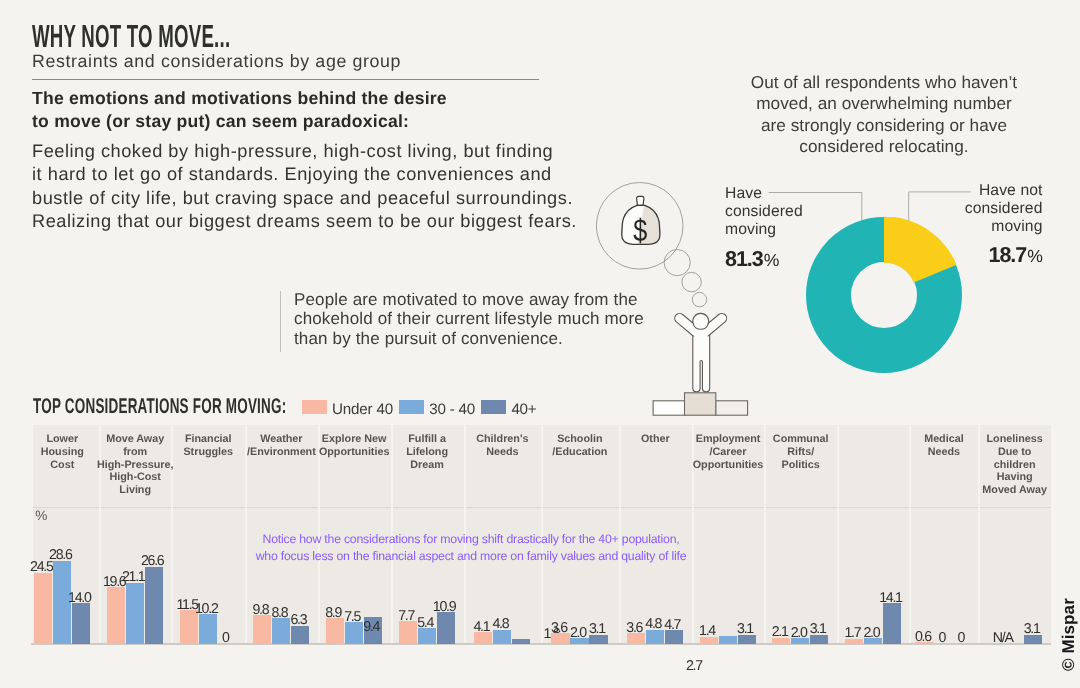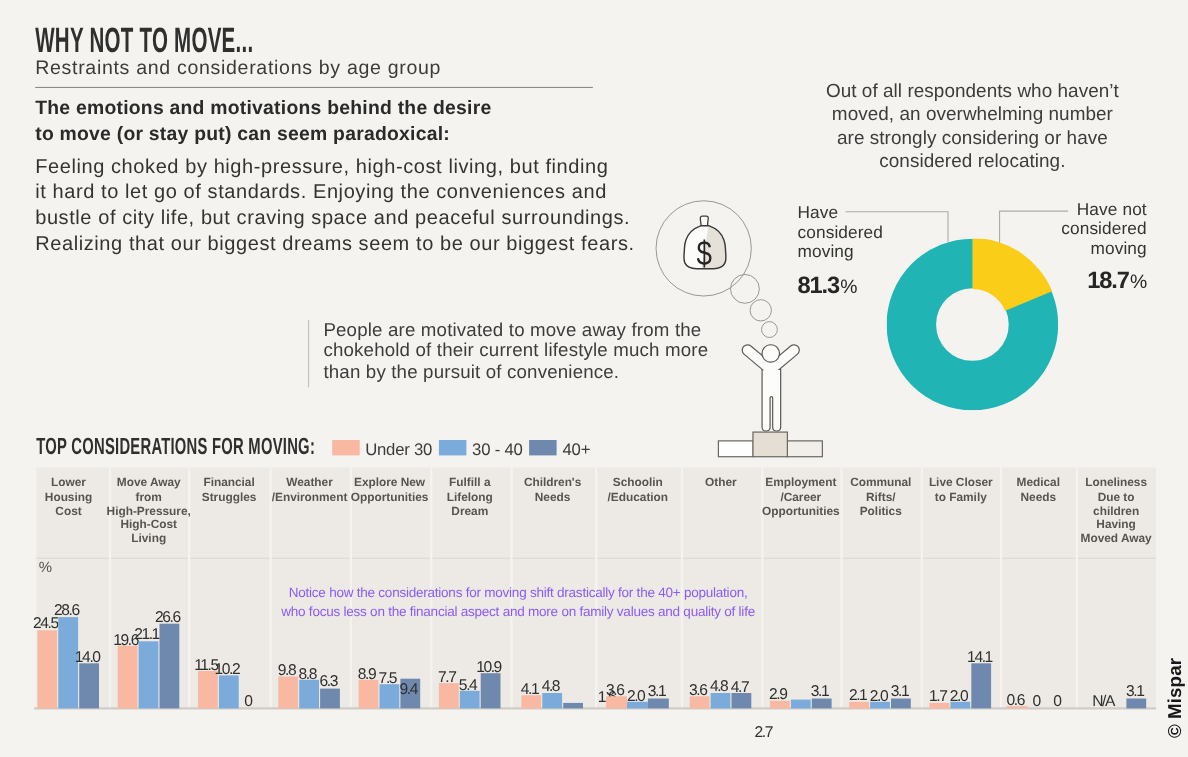--- a/index.html
+++ b/index.html
@@ -82,21 +82,21 @@
 
   <div class="lbl" id="lbl-left">Have<br>considered<br>moving</div>
   <div class="lbl" id="lbl-right">Have not<br>considered<br>moving</div>
   <div class="pct" id="pct-left">81.3<span>%</span></div>
   <div class="pct" id="pct-right">18.7<span>%</span></div>
 
   <div id="chart-title">TOP CONSIDERATIONS FOR MOVING:</div>
   <div id="legend">
       <div class="lg">
         <span class="sw" style="background:#f8b8a2"></span>
-        <span class="tx">Under 30</span>
+        <span class="tx">Under 40</span>
       </div>
       <div class="lg">
         <span class="sw" style="background:#7aabda"></span>
         <span class="tx">30 - 40</span>
       </div>
       <div class="lg">
         <span class="sw" style="background:#6f89ae"></span>
         <span class="tx">40+</span>
       </div>
     </div>
@@ -123,21 +123,20 @@
       <div class="colhdr" style="left: 75.2px; width: 120px;">Move Away<br>from<br>High-Pressure,<br>High-Cost<br>Living</div>
       <div class="colhdr" style="left: 148.25px; width: 120px;">Financial<br>Struggles</div>
       <div class="colhdr" style="left: 221.4px; width: 120px;">Weather<br>/Environment</div>
       <div class="colhdr" style="left: 294.15px; width: 120px;">Explore New<br>Opportunities</div>
       <div class="colhdr" style="left: 367.1px; width: 120px;">Fulfill a<br>Lifelong<br>Dream</div>
       <div class="colhdr" style="left: 442.35px; width: 120px;">Children's<br>Needs</div>
       <div class="colhdr" style="left: 519.85px; width: 120px;">Schoolin<br>/Education</div>
       <div class="colhdr" style="left: 595.3px; width: 120px;">Other</div>
       <div class="colhdr" style="left: 668px; width: 120px;">Employment<br>/Career<br>Opportunities</div>
       <div class="colhdr" style="left: 740.7px; width: 120px;">Communal<br>Rifts/<br>Politics</div>
-      <div class="colhdr" style="left: 813.45px; width: 120px;">Live Closer<br>to Family</div>
       <div class="colhdr" style="left: 883.9px; width: 120px;">Medical<br>Needs</div>
       <div class="colhdr" style="left: 954.65px; width: 120px;">Loneliness<br>Due to<br>children<br>Having<br>Moved Away</div>
     </div>
   <div id="pctmark">%</div>
   <div id="note">Notice how the considerations for moving shift drastically for the 40+ population,<br>who focus less on the financial aspect and more on family values and quality of life</div>
   <div id="baseline"></div>
 
   <svg id="illus" width="200" height="270" viewBox="560 150 200 270" style="position:absolute;left:560px;top:150px">
 
     <circle cx="639.7" cy="225.8" r="43.3" fill="none" stroke="#9a968f" stroke-width=".9"></circle>
@@ -213,21 +212,21 @@
     <div class="vlbl" style="left: 537.85px; width: 80px; text-align: center; top: 625.6px;">2.0</div>
     <div class="bar" style="left: 589.35px; width: 18.2px; background: rgb(111, 137, 174); top: 634.81px; height: 8.99px; bottom: auto;"></div>
     <div class="vlbl" style="left: 556.85px; width: 80px; text-align: center; top: 622.41px;">3.1</div>
     <div class="bar" style="left: 626.8px; width: 18.2px; background: rgb(248, 184, 162); top: 633.36px; height: 10.44px; bottom: auto;"></div>
     <div class="vlbl" style="left: 594.3px; width: 80px; text-align: center; top: 620.96px;">3.6</div>
     <div class="bar" style="left: 645.8px; width: 18.2px; background: rgb(122, 171, 218); top: 629.88px; height: 13.92px; bottom: auto;"></div>
     <div class="vlbl" style="left: 613.3px; width: 80px; text-align: center; top: 617.48px;">4.8</div>
     <div class="bar" style="left: 664.8px; width: 18.2px; background: rgb(111, 137, 174); top: 630.17px; height: 13.63px; bottom: auto;"></div>
     <div class="vlbl" style="left: 632.3px; width: 80px; text-align: center; top: 617.77px;">4.7</div>
     <div class="bar" style="left: 699.5px; width: 18.2px; background: rgb(248, 184, 162); top: 636.55px; height: 7.25px; bottom: auto;"></div>
-    <div class="vlbl" style="left: 667px; width: 80px; text-align: center; top: 624.15px;">2.9</div>
+    <div class="vlbl" style="left: 667px; width: 80px; text-align: center; top: 624.15px;">1.4</div>
     <div class="bar" style="left: 718.5px; width: 18.2px; background: rgb(122, 171, 218); top: 635.97px; height: 7.83px; bottom: auto;"></div>
     <div class="vlbl" style="left: 686px; width: 80px; text-align: left; top: 623.57px; margin-top: 35px;">2.7</div>
     <div class="bar" style="left: 737.5px; width: 18.2px; background: rgb(111, 137, 174); top: 634.81px; height: 8.99px; bottom: auto;"></div>
     <div class="vlbl" style="left: 705px; width: 80px; text-align: center; top: 622.41px;">3.1</div>
     <div class="bar" style="left: 772.2px; width: 18.2px; background: rgb(248, 184, 162); top: 637.71px; height: 6.09px; bottom: auto;"></div>
     <div class="vlbl" style="left: 739.7px; width: 80px; text-align: center; top: 625.31px;">2.1</div>
     <div class="bar" style="left: 791.2px; width: 18.2px; background: rgb(122, 171, 218); top: 638px; height: 5.8px; bottom: auto;"></div>
     <div class="vlbl" style="left: 758.7px; width: 80px; text-align: center; top: 625.6px;">2.0</div>
     <div class="bar" style="left: 810.2px; width: 18.2px; background: rgb(111, 137, 174); top: 634.81px; height: 8.99px; bottom: auto;"></div>
     <div class="vlbl" style="left: 777.7px; width: 80px; text-align: center; top: 622.41px;">3.1</div>

